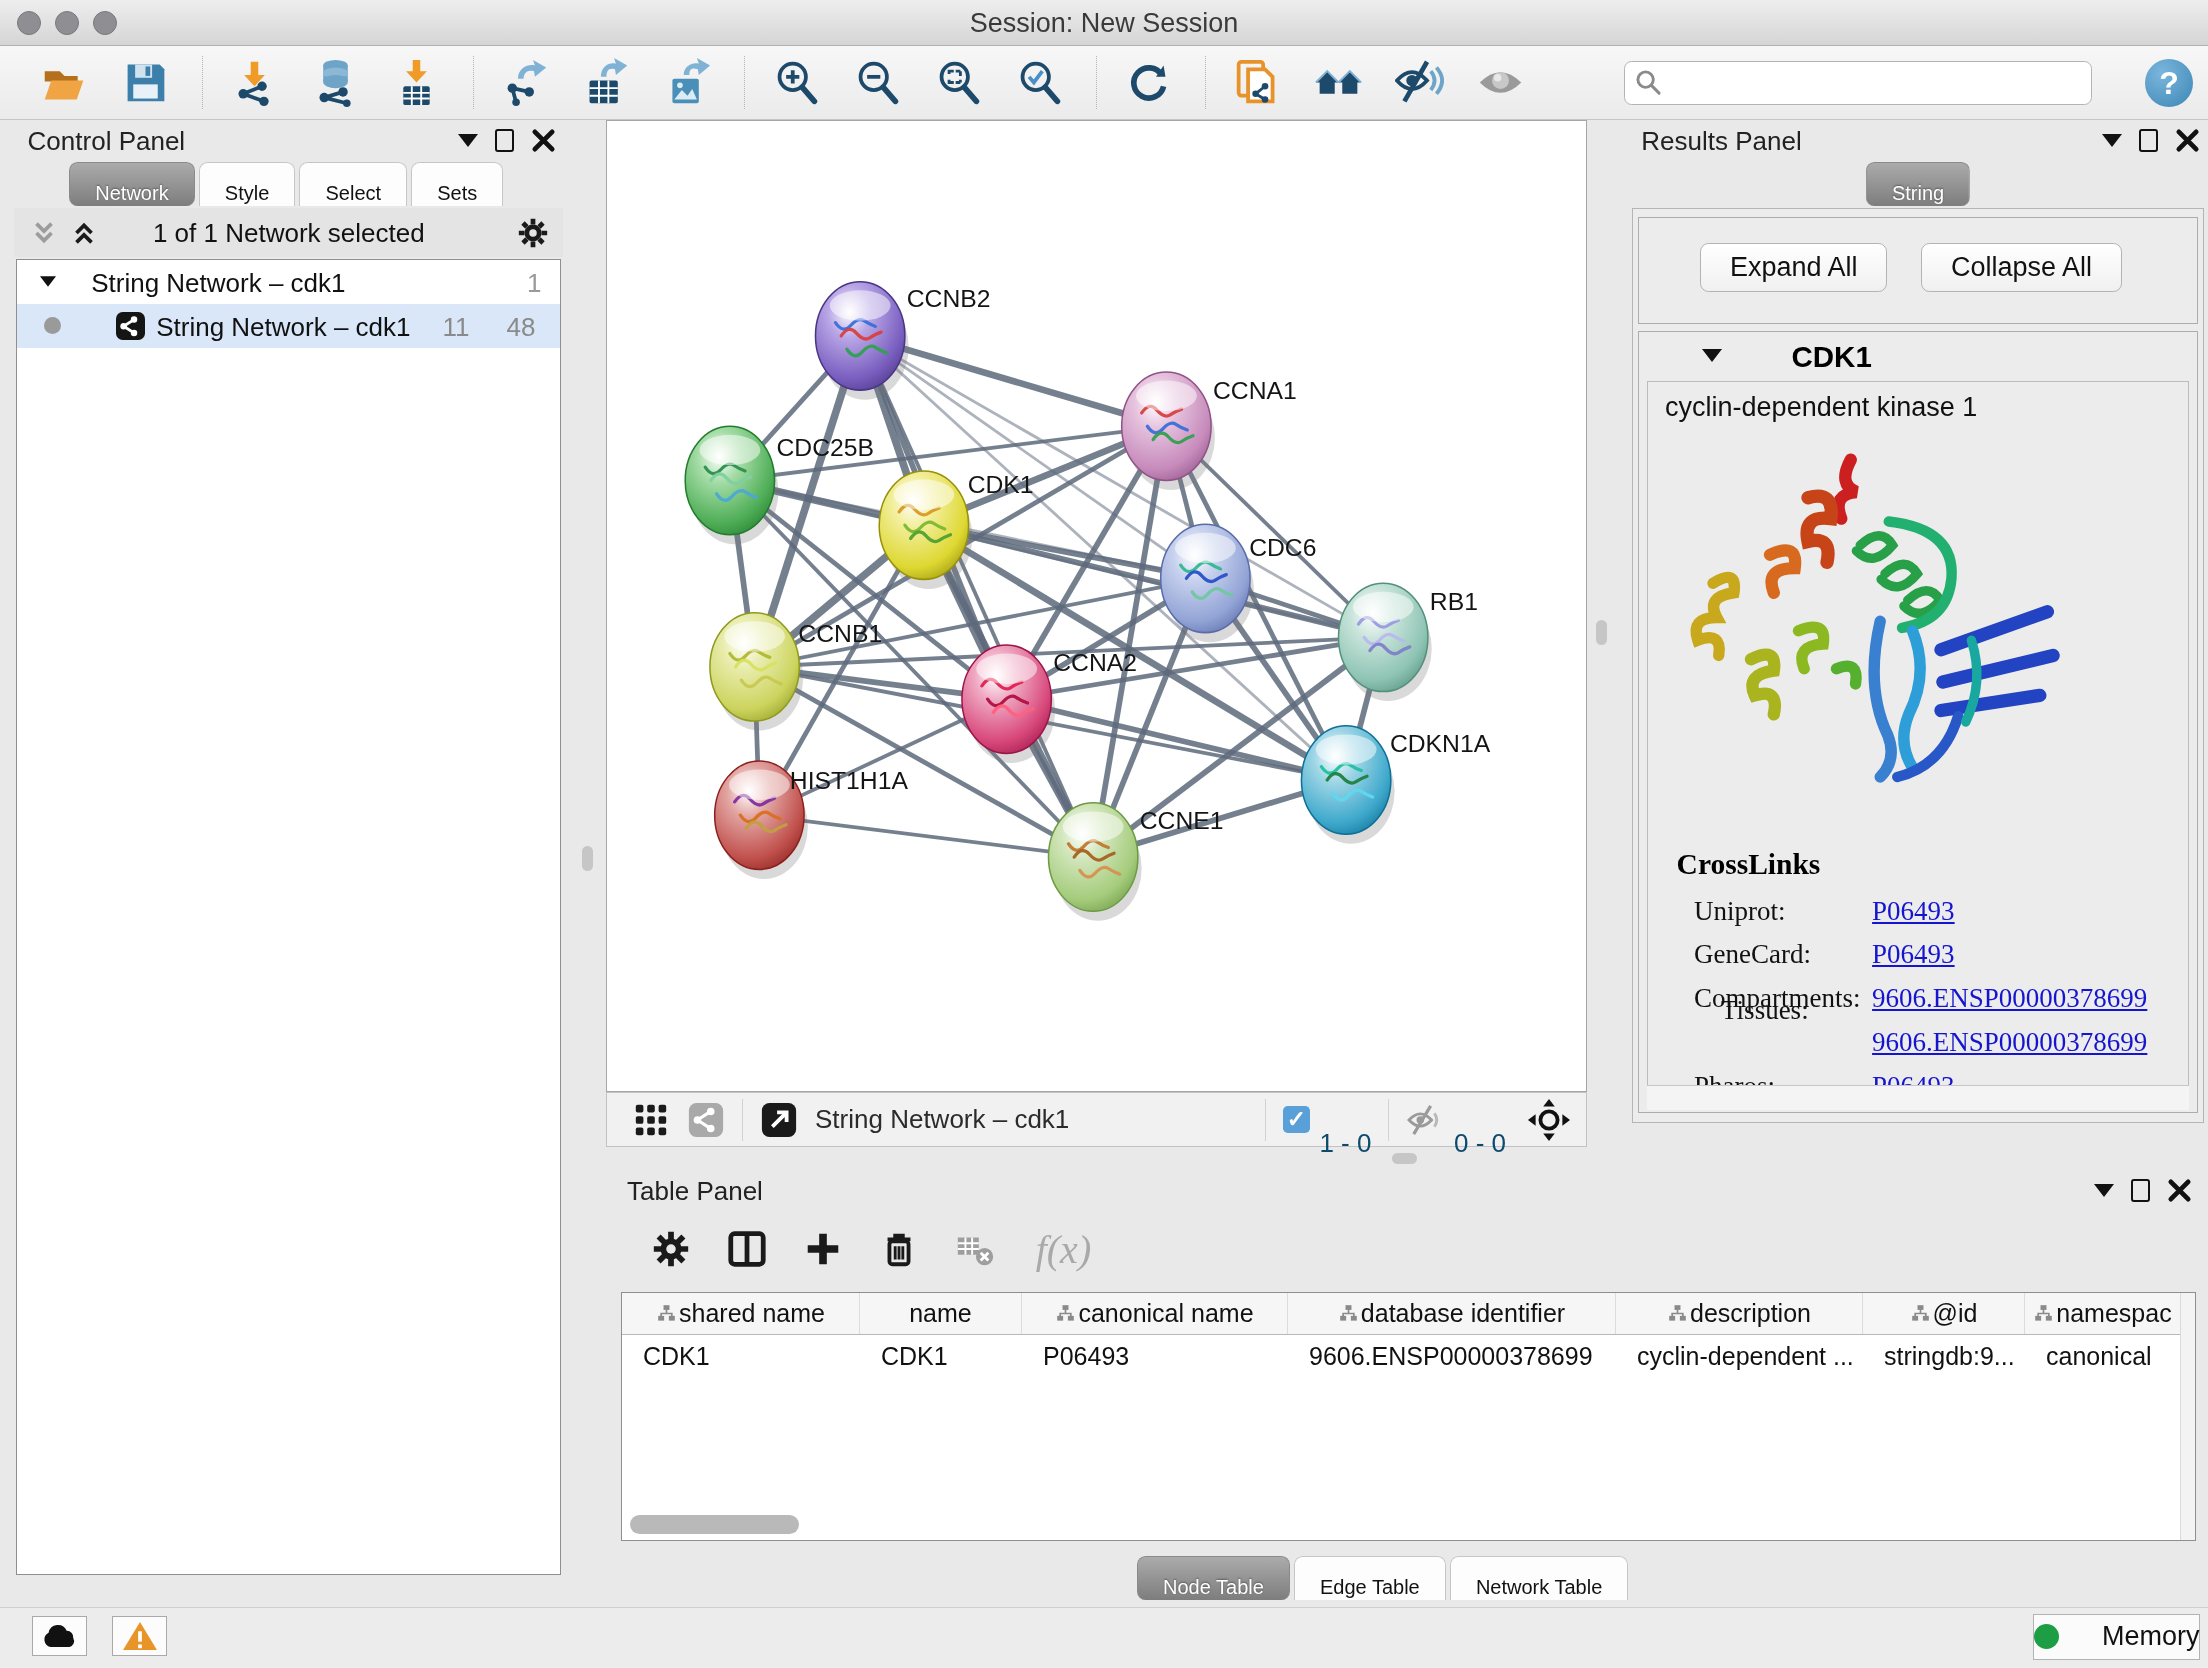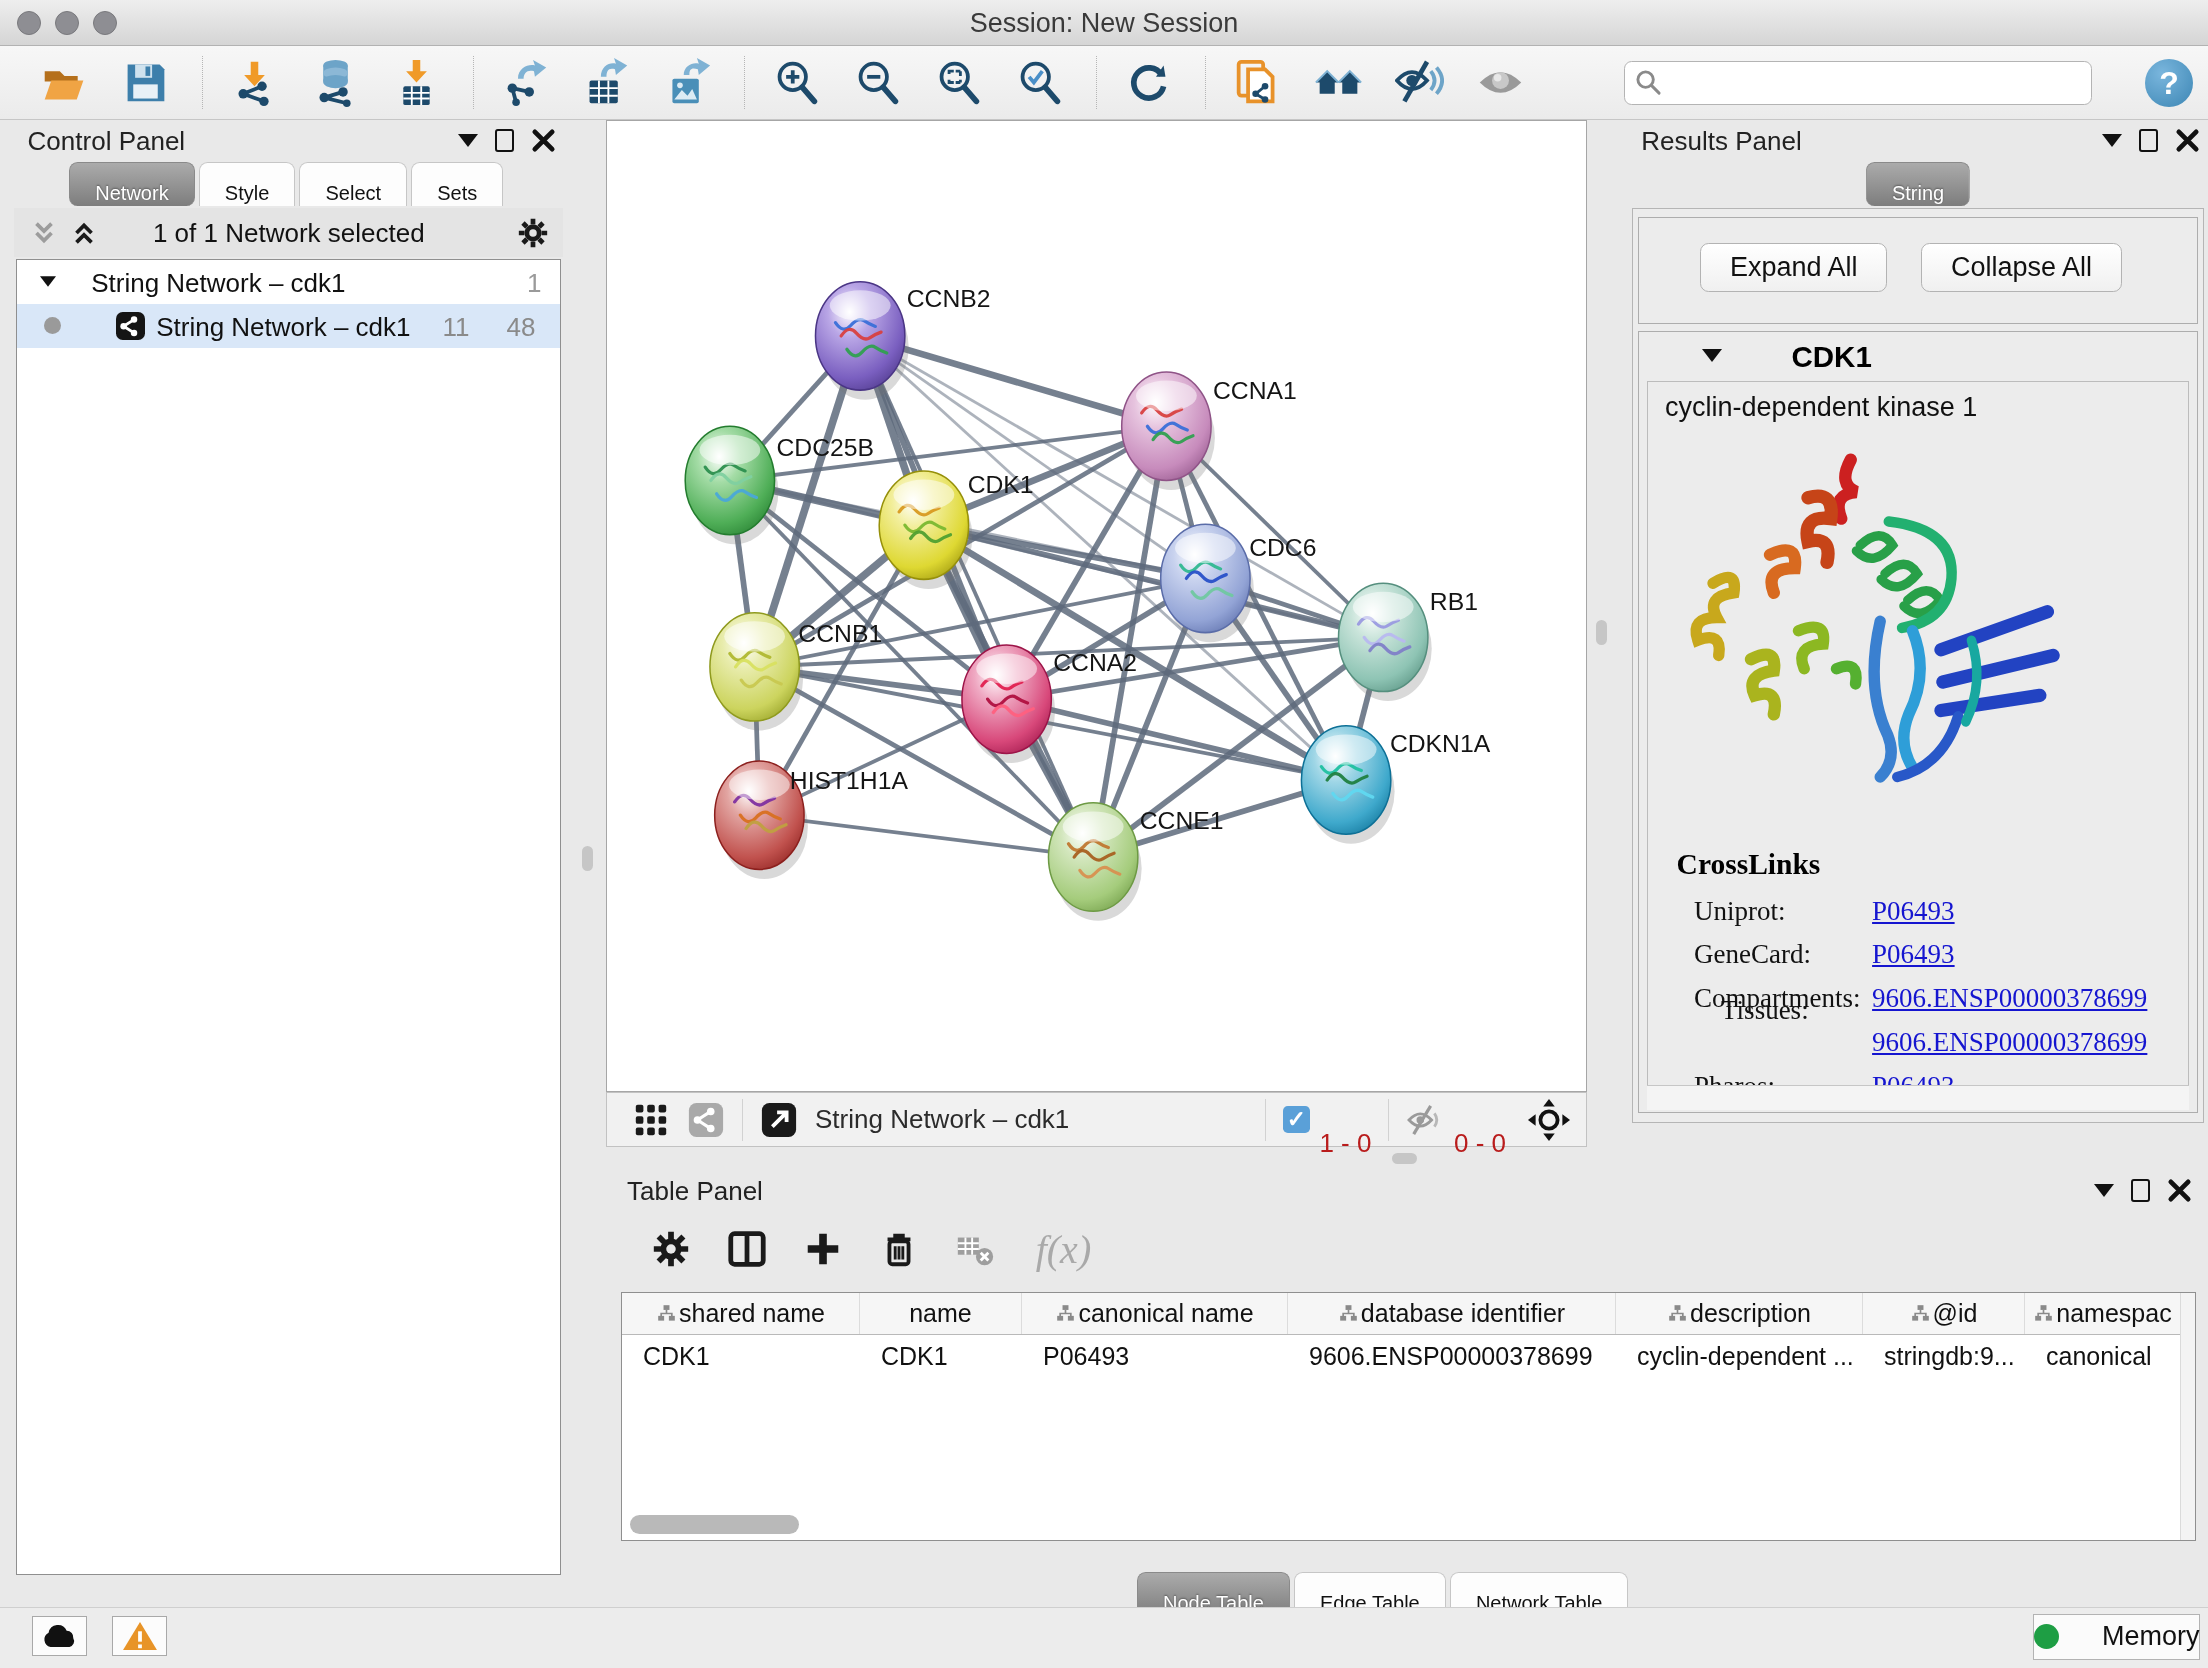--- a/index.html
+++ b/index.html
@@ -50,21 +50,21 @@
   .tree-row.sel { background:#d9e7f8; }
   .net-badge { position:absolute; left:99px; top:7.6px; width:28.5px; height:28.5px; background:#151515; border-radius:6.7px; }
 
   
   .net-panel { position:absolute; left:606px; top:120px; width:981px; height:972px;
     background:#fff; border:1px solid #a6a6a6; }
   .net-toolbar { position:absolute; left:606px; top:1092px; width:981px; height:55px;
     background:#f1f1f1; border:1px solid #c2c2c2; display:flex; align-items:center; }
   .nt-sep { height:42px; border-left:1.9px solid #d2d2d2; margin:0 17px; }
   .net-title { font-size:26px; color:#2b2b2b; margin-left:17px; }
-  .cnt { font-size:26px; color:#b91c1c; margin-left:9.5px;margin-top:48px; }
+  .cnt { font-size:26px; color:#0c4a6e; margin-left:9.5px;margin-top:48px; }
   .checkbox { width:27px; height:27px; background:#5aa0d8; border-radius:4.8px; color:#fff;
     font-size:23px; font-weight:bold; text-align:center; line-height:27px; }
   .grip-h { position:absolute; left:1392px; top:1153px; width:25px; height:10.5px; border-radius:5.7px; background:#c6c6c6; }
   .grip-v { position:absolute; width:10.5px; height:25px; border-radius:5.7px; background:#c6c6c6; }
 
   
   .results-panel { position:absolute; left:1628px; top:120px; width:580px; height:1488px; }
   .rp-tab { position:absolute; top:42px; left:50%; transform:translateX(-50%);text-decoration:underline; }
   .rp-outer { position:absolute; left:3.8px; top:88px; right:3.8px; height:915px; background:#ececec; border:1.9px solid #b5b5b5; }
   .rp-expbox { position:absolute; left:5.7px; top:7.6px; right:5.7px; height:107px; border:1.9px solid #adadad; }
@@ -87,21 +87,21 @@
   .fx { font-family:"Liberation Serif", serif; font-style:italic; font-size:40px; color:#a9a9a9; margin-left:5.7px; }
   .tp-table { position:absolute; left:15px; top:122px; right:13.3px; height:249px; background:#fff; border:1.9px solid #8f8f8f; }
   .tp-headrow { display:flex; height:42px; background:#f6f6f6; border-bottom:1.9px solid #b9b9b9; }
   .tp-col { display:flex; align-items:center; justify-content:center; gap:2px; font-size:25px; color:#111;
     border-right:1.9px solid #dcdcdc; overflow:hidden; white-space:nowrap; }
   .tp-datarow { display:flex; height:42px; }
   .tp-cell { font-size:25px; color:#111; padding-left:21px; display:flex; align-items:center;
     overflow:hidden; white-space:nowrap; }
   .hscroll-thumb { position:absolute; left:7.6px; bottom:5.7px; width:169px; height:19px; border-radius:9.5px; background:#b9b9b9; }
   .vscroll { position:absolute; top:0; bottom:0; right:0; width:15px; background:#f3f3f3; border-left:1px solid #dadada; }
-  .tp-tabs { position:absolute; left:531px; top:386px;margin-top:16px; }
+  .tp-tabs { position:absolute; left:531px; top:386px; }
 
   
   .statusbar { position:absolute; left:0; top:1607px; width:2208px; height:61px; background:#ececec; border-top:1px solid #cfcfcf; }
   .sq-btn { position:absolute; top:7.6px; width:55px; height:40px; background:#fcfcfc; border:1.9px solid #a9a9a9;
     display:flex; align-items:center; justify-content:center; }
   .mem-btn { position:absolute; right:7.6px; top:5.7px; width:167px; height:46px; background:#fbfbfb; border:1.9px solid #b3b3b3;
     display:flex; align-items:center; justify-content:space-between; gap:13.3px; font-size:27px; color:#111; }
   .mem-dot { width:25px; height:25px; border-radius:50%; background:#1e9e44; }
   text.nodelabel { font-family:"Liberation Sans",sans-serif; font-size:26px; fill:#141414; }
 </style>

